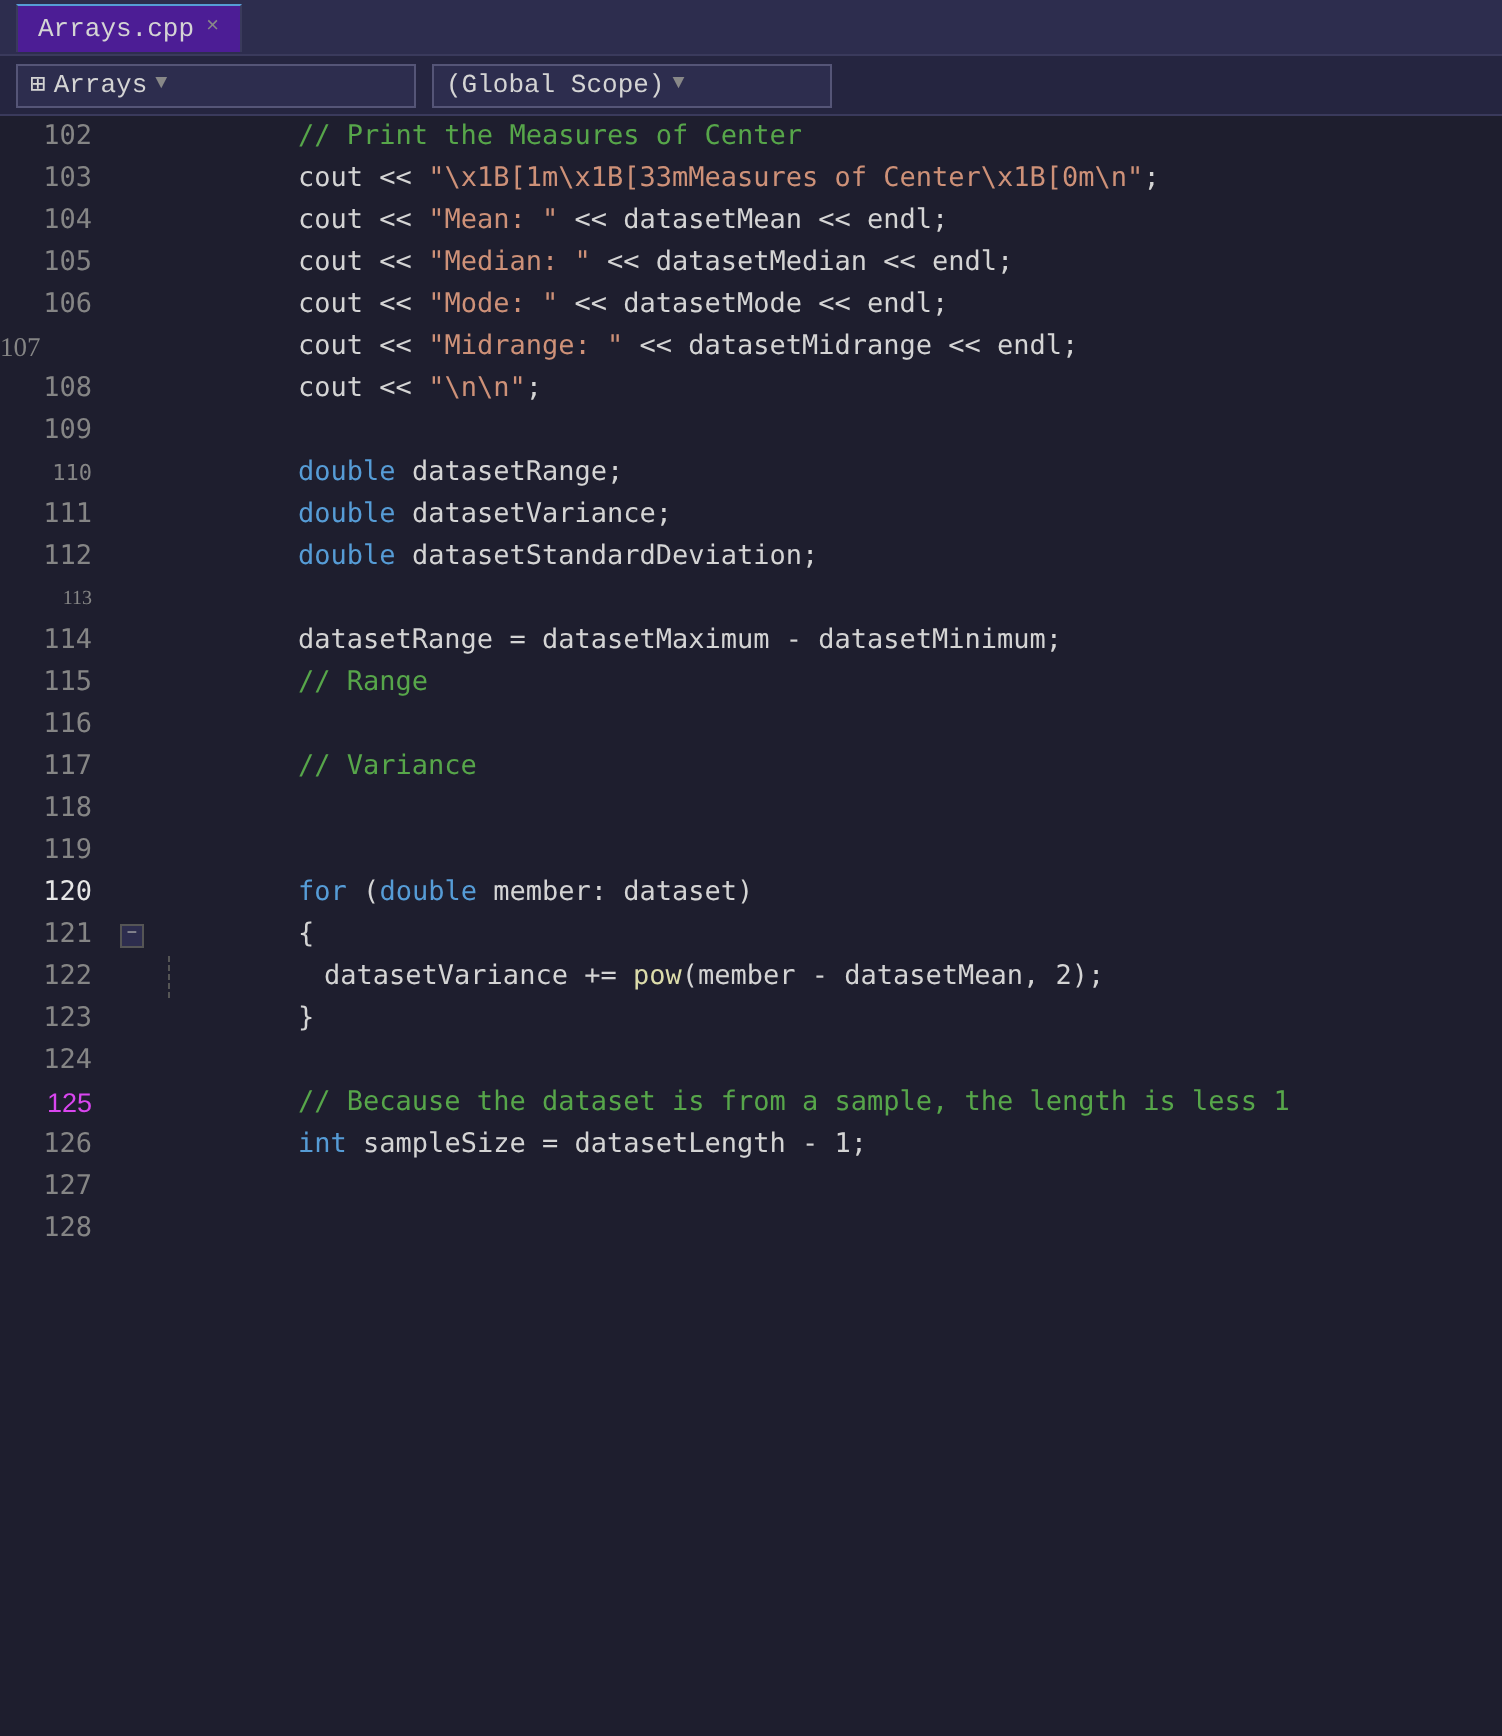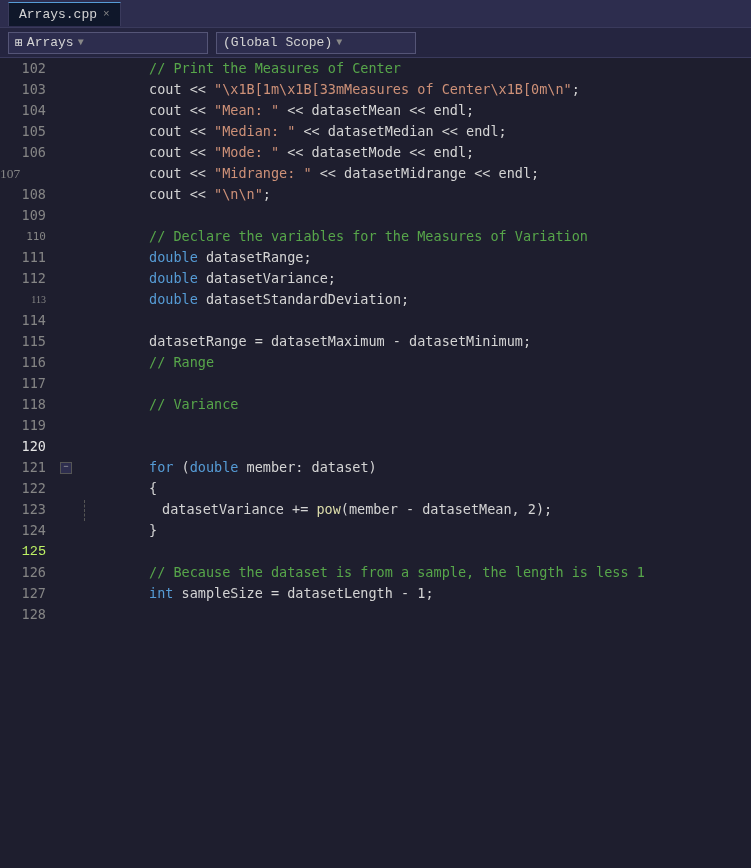--- a/index.html
+++ b/index.html
@@ -18,21 +18,21 @@
       height: 28px;
       display: flex;
       align-items: center;
       padding: 0 8px;
       border-bottom: 1px solid #3a3a5c;
     }
 
     .tab {
       display: flex;
       align-items: center;
-      background: #0f172a;
+      background: #4c1d95;
       padding: 4px 10px;
       border-top: 1px solid #569cd6;
       border-left: 1px solid #3a3a5c;
       border-right: 1px solid #3a3a5c;
       font-size: 13px;
       color: #d4d4d4;
       gap: 6px;
     }
 
     .tab-close {
@@ -130,21 +130,21 @@
       <div style="height: 21px; line-height: 21px; text-align: right; padding-right: 10px; color: rgb(133, 133, 133); font-size: 13.5px; font-family: Consolas, monospace;">115</div>
       <div style="height: 21px; line-height: 21px; text-align: right; padding-right: 10px; color: rgb(133, 133, 133); font-size: 13.5px; font-family: Consolas, monospace;">116</div>
       <div style="height: 21px; line-height: 21px; text-align: right; padding-right: 10px; color: rgb(133, 133, 133); font-size: 13.5px; font-family: Consolas, monospace;">117</div>
       <div style="height: 21px; line-height: 21px; text-align: right; padding-right: 10px; color: rgb(133, 133, 133); font-size: 13.5px; font-family: Consolas, monospace;">118</div>
       <div style="height: 21px; line-height: 21px; text-align: right; padding-right: 10px; color: rgb(133, 133, 133); font-size: 13.5px; font-family: Consolas, monospace;">119</div>
       <div style="height: 21px; line-height: 21px; text-align: right; padding-right: 10px; color: #e5e5e5; font-size: 13.5px; font-family: Consolas, monospace;">120</div>
       <div style="height: 21px; line-height: 21px; text-align: right; padding-right: 10px; color: rgb(133, 133, 133); font-size: 13.5px; font-family: Consolas, monospace;">121</div>
       <div style="height: 21px; line-height: 21px; text-align: right; padding-right: 10px; color: rgb(133, 133, 133); font-size: 13.5px; font-family: Consolas, monospace;">122</div>
       <div style="height: 21px; line-height: 21px; text-align: right; padding-right: 10px; color: rgb(133, 133, 133); font-size: 13.5px; font-family: Consolas, monospace;">123</div>
       <div style="height: 21px; line-height: 21px; text-align: right; padding-right: 10px; color: rgb(133, 133, 133); font-size: 13.5px; font-family: Consolas, monospace;">124</div>
-      <div style="height: 21px; line-height: 21px; text-align: right; padding-right: 10px; color: #bef264; font-size: 13.5px; font-family: Liberation Mono, monospace;">125</div>
+      <div style="height: 21px; line-height: 21px; text-align: right; padding-right: 10px; color: #d946ef; font-size: 13.5px; font-family: Liberation Sans, sans-serif;">125</div>
       <div style="height: 21px; line-height: 21px; text-align: right; padding-right: 10px; color: rgb(133, 133, 133); font-size: 13.5px; font-family: Consolas, monospace;">126</div>
       <div style="height: 21px; line-height: 21px; text-align: right; padding-right: 10px; color: rgb(133, 133, 133); font-size: 13.5px; font-family: Consolas, monospace;">127</div>
       <div style="height: 21px; line-height: 21px; text-align: right; padding-right: 10px; color: rgb(133, 133, 133); font-size: 13.5px; font-family: Consolas, monospace;">128</div>
     </div>
     <div style="width: 20px; flex-shrink: 0;">
       <div style="height: 21px; line-height: 21px; display: flex; align-items: center; justify-content: center;"></div>
       <div style="height: 21px; line-height: 21px; display: flex; align-items: center; justify-content: center;"></div>
       <div style="height: 21px; line-height: 21px; display: flex; align-items: center; justify-content: center;"></div>
       <div style="height: 21px; line-height: 21px; display: flex; align-items: center; justify-content: center;"></div>
       <div style="height: 21px; line-height: 21px; display: flex; align-items: center; justify-content: center;"></div>
@@ -175,21 +175,20 @@
     </div>
     <div style="flex: 1 1 0%; padding-left: 8px; overflow: hidden;">
       <div style="height: 21px; line-height: 21px; font-size: 13.5px; font-family: Consolas, monospace; white-space: pre;"><span>        </span><span><span class="comment">// Print the Measures of Center</span></span></div>
       <div style="height: 21px; line-height: 21px; font-size: 13.5px; font-family: Consolas, monospace; white-space: pre;"><span>        </span><span><span class="plain">cout</span><span class="op"> &lt;&lt; </span><span class="str">"\x1B[1m\x1B[33mMeasures of Center\x1B[0m\n"</span><span class="plain">;</span></span></div>
       <div style="height: 21px; line-height: 21px; font-size: 13.5px; font-family: Consolas, monospace; white-space: pre;"><span>        </span><span><span class="plain">cout</span><span class="op"> &lt;&lt; </span><span class="str">"Mean: "</span><span class="plain"> &lt;&lt; datasetMean &lt;&lt; endl;</span></span></div>
       <div style="height: 21px; line-height: 21px; font-size: 13.5px; font-family: Consolas, monospace; white-space: pre;"><span>        </span><span><span class="plain">cout</span><span class="op"> &lt;&lt; </span><span class="str">"Median: "</span><span class="plain"> &lt;&lt; datasetMedian &lt;&lt; endl;</span></span></div>
       <div style="height: 21px; line-height: 21px; font-size: 13.5px; font-family: Consolas, monospace; white-space: pre;"><span>        </span><span><span class="plain">cout</span><span class="op"> &lt;&lt; </span><span class="str">"Mode: "</span><span class="plain"> &lt;&lt; datasetMode &lt;&lt; endl;</span></span></div>
       <div style="height: 21px; line-height: 21px; font-size: 13.5px; font-family: Consolas, monospace; white-space: pre;"><span>        </span><span><span class="plain">cout</span><span class="op"> &lt;&lt; </span><span class="str">"Midrange: "</span><span class="plain"> &lt;&lt; datasetMidrange &lt;&lt; endl;</span></span></div>
       <div style="height: 21px; line-height: 21px; font-size: 13.5px; font-family: Consolas, monospace; white-space: pre;"><span>        </span><span><span class="plain">cout</span><span class="op"> &lt;&lt; </span><span class="str">"\n\n"</span><span class="plain">;</span></span></div>
       <div style="height: 21px; line-height: 21px; font-size: 13.5px; font-family: Consolas, monospace; white-space: pre;"></div>
-      <div style="height: 21px; line-height: 21px; font-size: 13.5px; font-family: Consolas, monospace; white-space: pre;"><span>        </span><span><span class="comment">// Declare the variables for the Measures of Variation</span></span></div>
       <div style="height: 21px; line-height: 21px; font-size: 13.5px; font-family: Consolas, monospace; white-space: pre;"><span>        </span><span><span class="kw">double</span><span class="plain"> datasetRange;</span></span></div>
       <div style="height: 21px; line-height: 21px; font-size: 13.5px; font-family: Consolas, monospace; white-space: pre;"><span>        </span><span><span class="kw">double</span><span class="plain"> datasetVariance;</span></span></div>
       <div style="height: 21px; line-height: 21px; font-size: 13.5px; font-family: Consolas, monospace; white-space: pre;"><span>        </span><span><span class="kw">double</span><span class="plain"> datasetStandardDeviation;</span></span></div>
       <div style="height: 21px; line-height: 21px; font-size: 13.5px; font-family: Consolas, monospace; white-space: pre;"></div>
       <div style="height: 21px; line-height: 21px; font-size: 13.5px; font-family: Consolas, monospace; white-space: pre;"><span>        </span><span><span class="plain">datasetRange = datasetMaximum - datasetMinimum;</span></span></div>
       <div style="height: 21px; line-height: 21px; font-size: 13.5px; font-family: Consolas, monospace; white-space: pre;"><span>        </span><span><span class="comment">// Range</span></span></div>
       <div style="height: 21px; line-height: 21px; font-size: 13.5px; font-family: Consolas, monospace; white-space: pre;"></div>
       <div style="height: 21px; line-height: 21px; font-size: 13.5px; font-family: Consolas, monospace; white-space: pre;"><span>        </span><span><span class="comment">// Variance</span></span></div>
       <div style="height: 21px; line-height: 21px; font-size: 13.5px; font-family: Consolas, monospace; white-space: pre;"><span>        </span></div>
       <div style="height: 21px; line-height: 21px; font-size: 13.5px; font-family: Consolas, monospace; white-space: pre;"></div>

